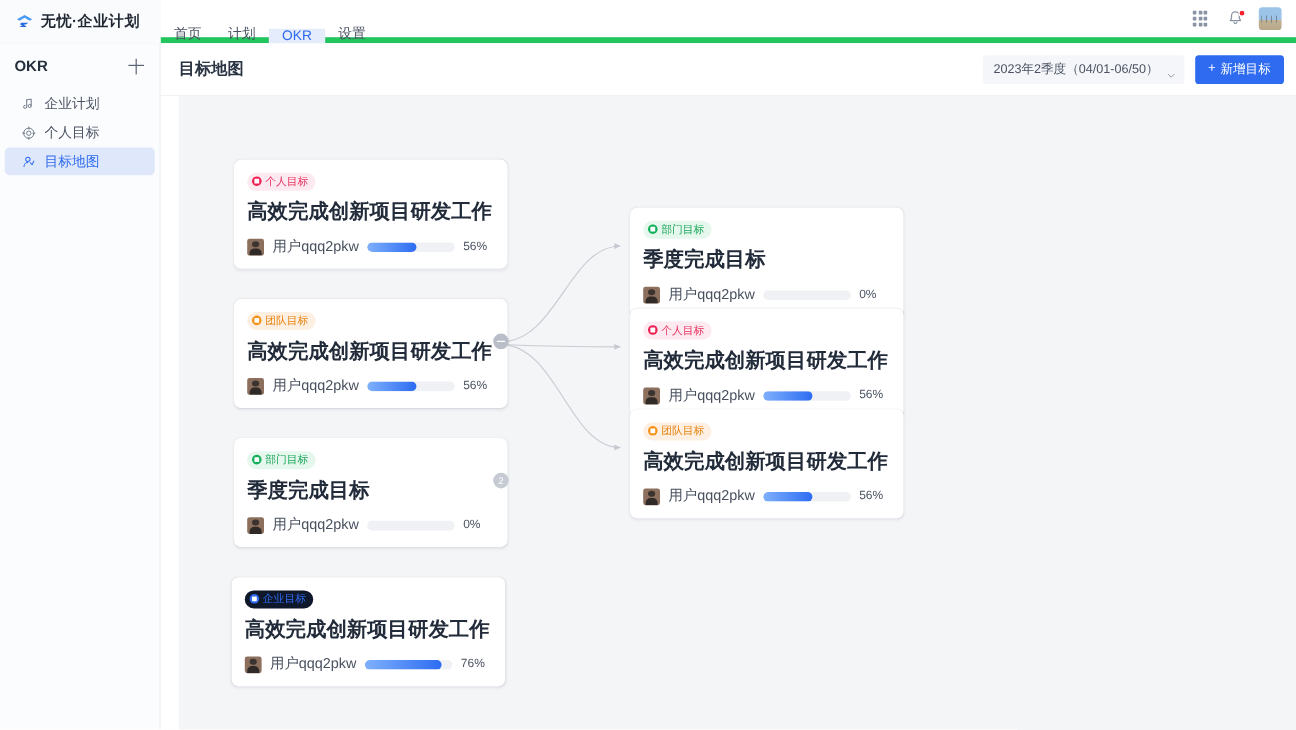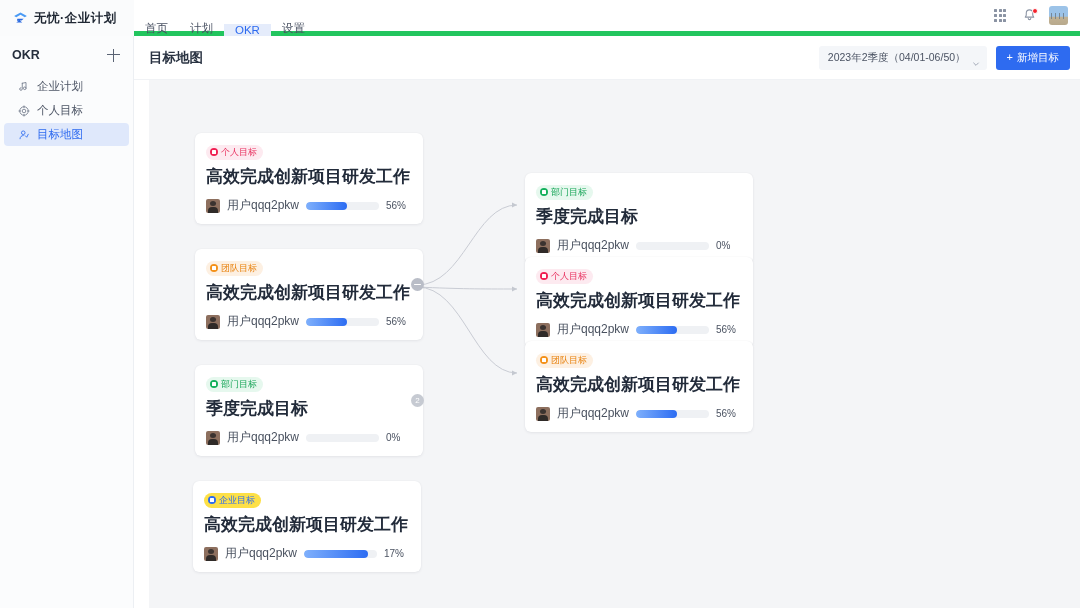--- a/index.html
+++ b/index.html
@@ -327,32 +327,32 @@
           <span class="user-name">用户qqq2pkw</span>
           <span class="track" style="width:78px;">
             <span class="fill" style="width:0%;"></span>
           </span>
           <span class="pct">0%</span>
         </div>
       </div>
       <div class="count-badge" style="left:262px; top:314px;">2</div>
 
       <div class="card" style="left:44px; top:401px; width:228px;">
-        <span class="badge" style="background:#fde047; color:#2e6bf0;">
+        <span class="badge" style="background:#0f172a; color:#2e6bf0;">
           <i class="bdot" style="background:#2e6bf0;"></i>
           <span>企业目标</span>
         </span>
         <div class="card-title">高效完成创新项目研发工作</div>
         <div class="card-foot">
           <span class="avatar-sm"></span>
           <span class="user-name">用户qqq2pkw</span>
           <span class="track" style="width:78px;">
             <span class="fill" style="width:88%;"></span>
           </span>
-          <span class="pct">17%</span>
+          <span class="pct">76%</span>
         </div>
       </div>
 
       <div class="card" style="left:376px; top:93px; width:228px;">
         <span class="badge" style="background:#e6f8ee; color:#18a558;">
           <i class="bdot" style="background:#13b05c;"></i>
           <span>部门目标</span>
         </span>
         <div class="card-title">季度完成目标</div>
         <div class="card-foot">

